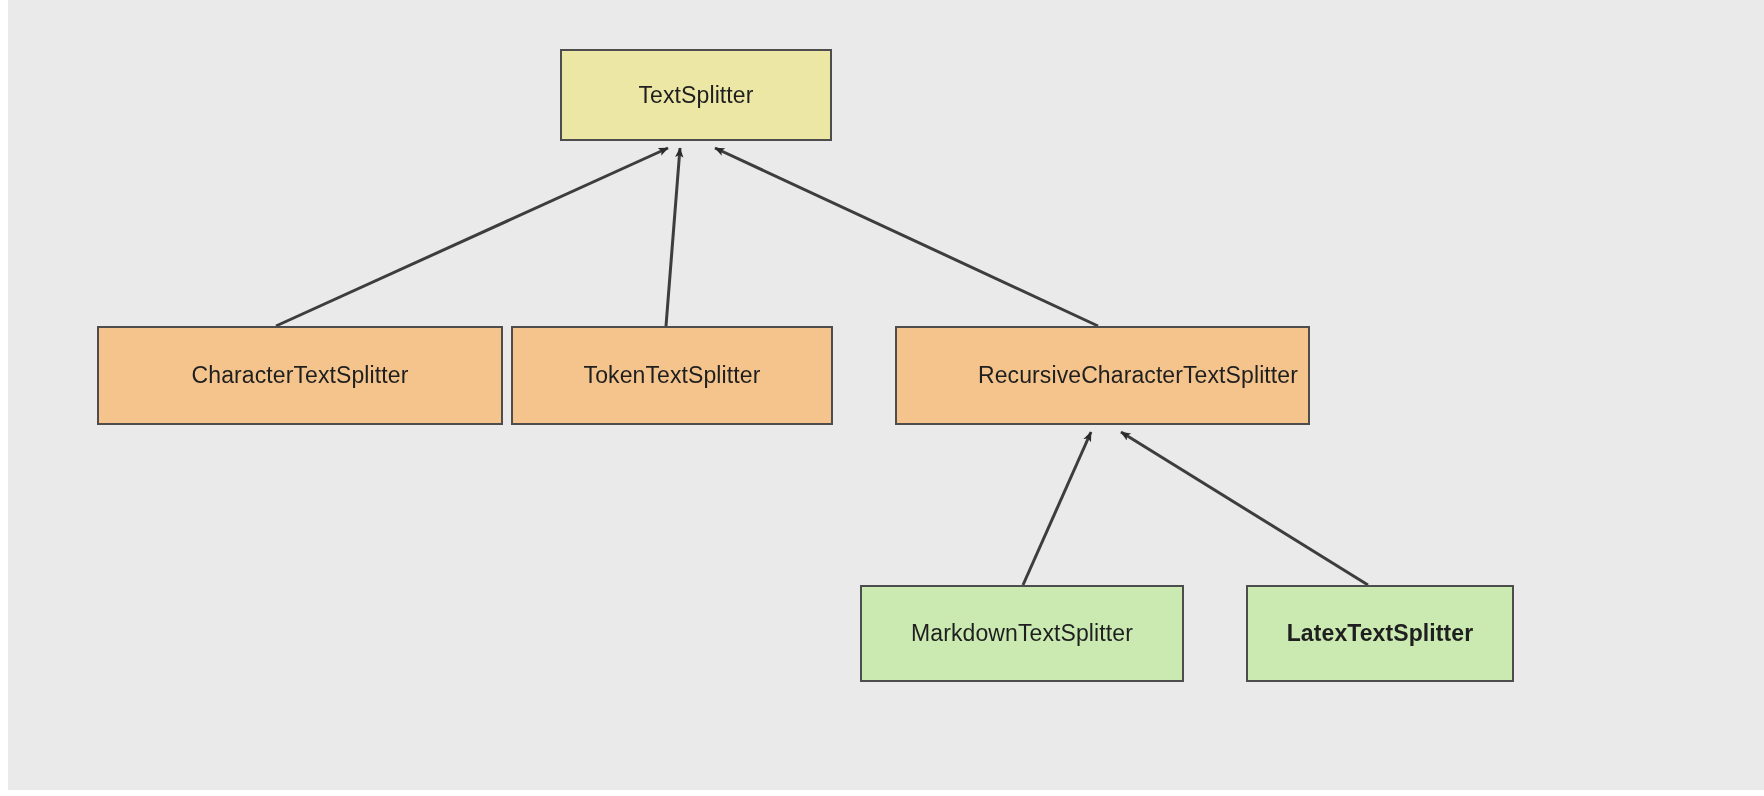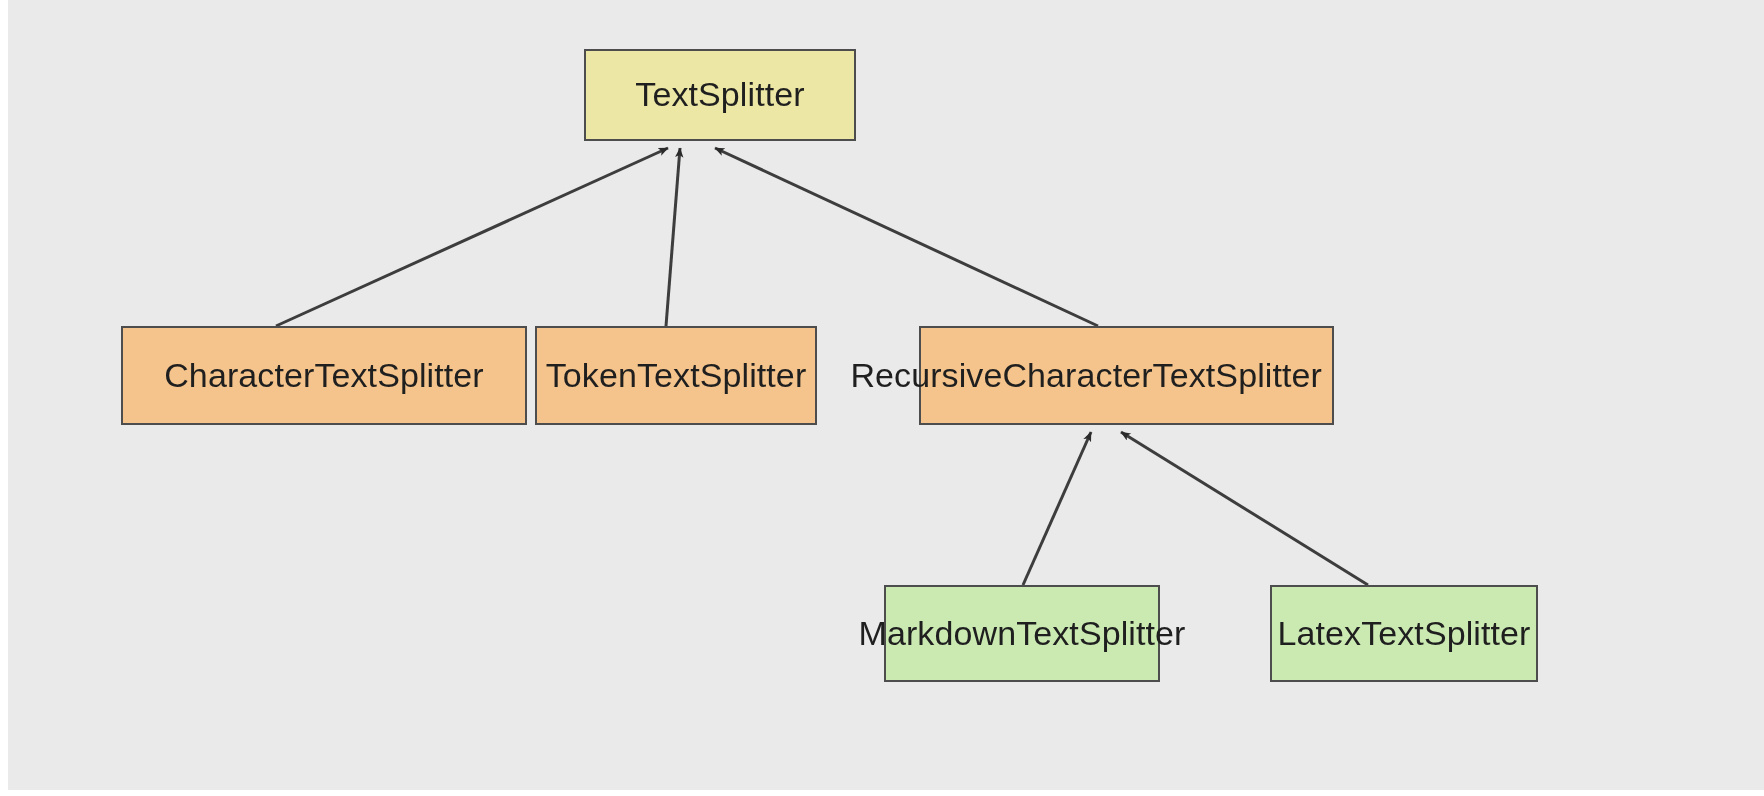--- a/index.html
+++ b/index.html
@@ -31,27 +31,26 @@
   }
   .node {
     position: absolute;
     box-sizing: border-box;
     border: 2px solid #4d4d4d;
     display: flex;
     align-items: center;
     justify-content: center;
     text-align: center;
     color: #1f1f1f;
-    font-size: 34px;
+    font-size: 23px;
     font-family: "Liberation Sans", sans-serif;
     font-weight: 400;
     letter-spacing: 0.1px;
     line-height: 1.15;
     z-index: 3;
-    margin-left: 24px;
   }
   .node-label {
     display: block;
     padding: 0 10px;
     white-space: nowrap;
   }
   .fill-yellow  { background: #ece7a4; }
   .fill-orange  { background: #f4c48c; }
   .fill-green   { background: #cbeab2; }
 </style>
@@ -79,29 +78,29 @@
   </svg>
 
   <div class="node fill-yellow" style="left:552px; top:49px; width:272px; height:92px;">
     <span class="node-label">TextSplitter</span>
   </div>
 
   <div class="node fill-orange" style="left:89px; top:326px; width:406px; height:99px;">
     <span class="node-label">CharacterTextSplitter</span>
   </div>
 
-  <div class="node fill-orange" style="left:503px; top:326px; width:282px; height:99px;">
+  <div class="node fill-orange" style="left:503px; top:326px; width:322px; height:99px;">
     <span class="node-label">TokenTextSplitter</span>
   </div>
 
   <div class="node fill-orange" style="left:887px; top:326px; width:415px; height:99px;justify-content:flex-end;">
     <span class="node-label">RecursiveCharacterTextSplitter</span>
   </div>
 
-  <div class="node fill-green" style="left:852px; top:585px; width:276px; height:97px;">
+  <div class="node fill-green" style="left:852px; top:585px; width:324px; height:97px;">
     <span class="node-label">MarkdownTextSplitter</span>
   </div>
 
-  <div class="node fill-green" style="left:1238px; top:585px; width:268px; height:97px;">
+  <div class="node fill-green" style="left:1238px; top:585px; width:268px; height:97px;font-weight:bold;">
     <span class="node-label">LatexTextSplitter</span>
   </div>
 
 </div>
 
 </body></html>

